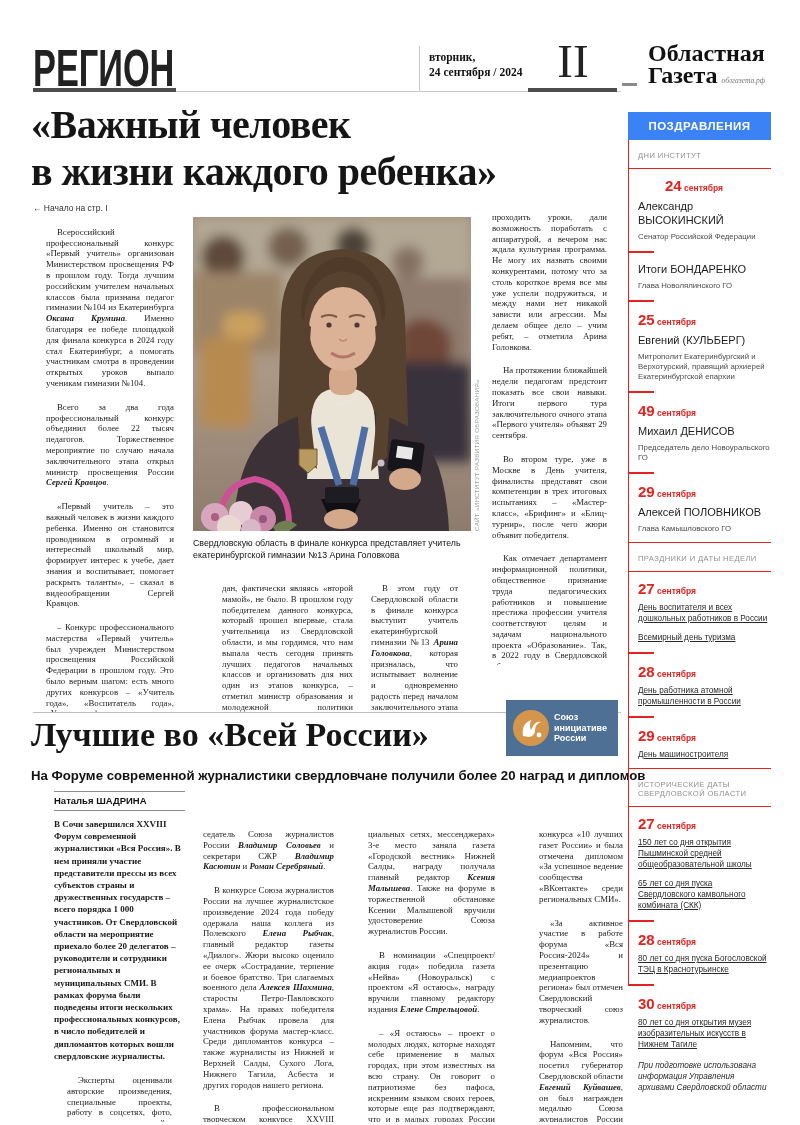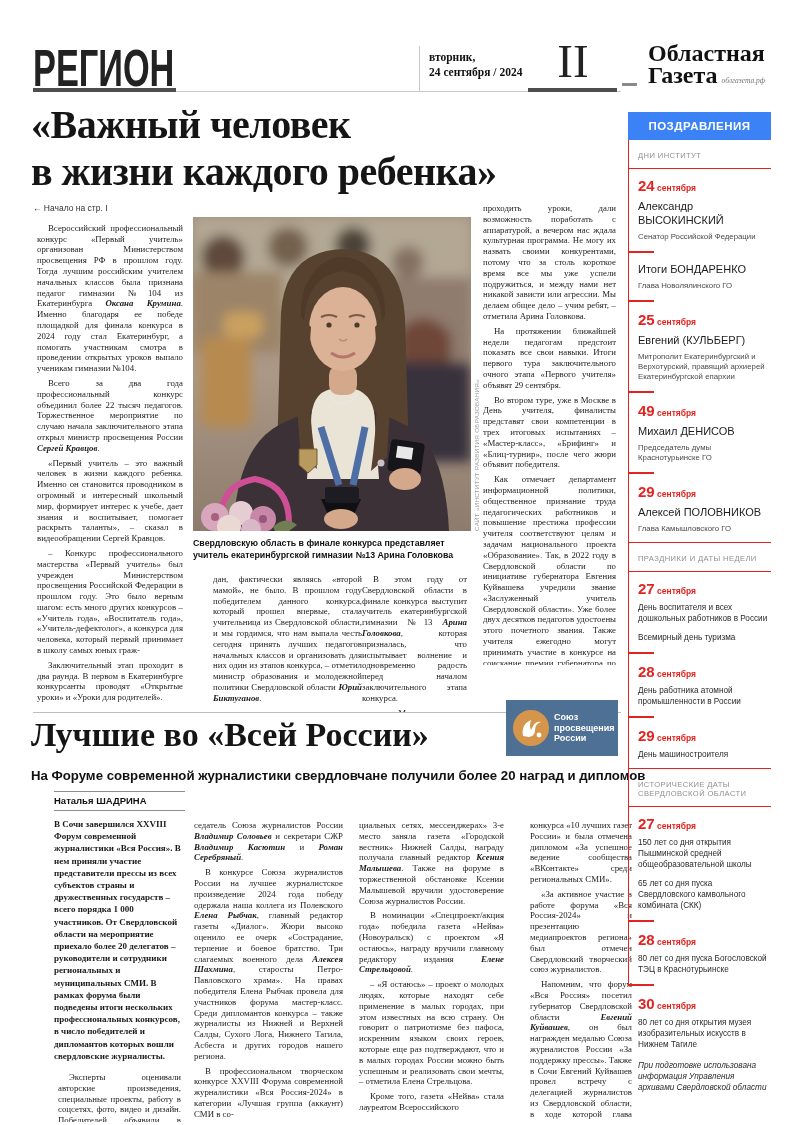--- a/index.html
+++ b/index.html
@@ -27,36 +27,36 @@
   .headline1{left:31px;top:101px;font-family:"Liberation Serif",serif;font-weight:700;
     font-size:40px;line-height:47px;letter-spacing:-.5px;color:#151515;}
   .headline2{left:31px;top:715px;font-family:"Liberation Serif",serif;font-weight:700;
     font-size:34px;line-height:40px;color:#151515;}
   .subtitle{left:31px;top:767px;width:592px;font-weight:700;font-size:13.2px;
     line-height:18px;color:#111;white-space:nowrap;}
 
   
   .serif-body{font-family:"Liberation Serif",serif;font-size:8.8px;line-height:10.8px;
     text-align:justify;color:#1c1c1c;overflow:hidden;}
-  .serif-body p{margin:4px;text-indent:11px;}
+  .serif-body p{margin:13px;text-indent:11px;}
   .serif-body p.noindent{text-indent:0;}
   .serif-body b{font-style:italic;}
   .backref{font-size:8.5px;color:#333;margin-bottom:9px;font-family:"Liberation Sans",sans-serif;}
   .a1-col1{left:33px;top:203px;width:154px;height:509px;}
   .a1-col2{left:209px;top:570px;width:157px;height:143px;}
   .a1-col3{left:358px;top:570px;width:113px;height:143px;}
   .a1-col4{left:479px;top:199px;width:141px;height:466px;}
   .divider{left:33px;top:712px;width:588px;height:1px;background:#bdbdbd;}
 
   
   .photo{left:193px;top:217px;width:278px;height:314px;overflow:hidden;background:#a89584;}
   .photo svg{display:block;width:100%;height:100%;}
   .photo-credit{left:473px;top:531px;width:314px;transform:rotate(-90deg);
     transform-origin:0 0;font-size:6.2px;letter-spacing:.3px;color:#9a9a9a;}
-  .caption{left:193px;top:538px;width:278px;font-weight:700;font-size:8.8px;
+  .caption{left:193px;top:538px;width:278px;font-weight:400;font-size:8.8px;
     line-height:11.5px;color:#111;}
 
   
   .sjr-logo{left:506px;top:700px;width:112px;height:56px;background:#4e7095;
     display:flex;align-items:center;padding:0 0 0 7px;box-sizing:border-box;}
   .sjr-circle{width:36px;height:36px;flex:0 0 36px;}
   .sjr-text{margin-left:5px;color:#fff;font-weight:700;font-size:9px;line-height:10.5px;}
   .byline-box{left:54px;top:791px;width:131px;border-top:1px solid #8c8c8c;
     border-bottom:1px solid #8c8c8c;padding:3px 0 4px;font-weight:700;font-size:9.5px;color:#111;}
   .a2-col1{left:54px;top:818px;width:131px;height:304px;}
@@ -72,21 +72,21 @@
   .sb-vline{left:628px;top:140px;width:1px;height:845px;}
   .sb-list{left:628px;top:140px;width:143px;padding-left:10px;box-sizing:border-box;}
   .sb-sec-title{font-size:7.6px;letter-spacing:.4px;color:#8f8f8f;margin:11px 0 0;}
   .sb-rule{height:1px;margin:8px 0 8px -10px;}
   .sb-sep{width:26px;height:2px;margin:9px 0 9px -10px;}
   .sb-date{margin:5px 0 4px;font-weight:700;}
   .sb-day{font-size:15px;}
   .sb-month{font-size:8.5px;}
   .sb-name{font-size:11px;line-height:14px;color:#1d1d1d;margin:2px 0 5px;white-space:pre-line;}
   .sb-role{font-size:7.8px;line-height:10px;color:#4a4a4a;margin:0 0 7px;}
-  .sb-item{font-size:8.2px;line-height:11px;color:#2a2a2a;margin:0 0 8px;}
+  .sb-item{font-size:8.2px;line-height:11px;color:#2a2a2a;margin:0 0 8px;text-decoration:underline;}
   .sb-foot{font-size:8.2px;line-height:11px;color:#2a2a2a;font-style:italic;margin-top:10px;}
 </style>
 </head>
 <body>
 
 <div id="page">
 
   <div class="abs section-title">РЕГИОН</div>
   <div class="abs h-rule-light"></div>
   <div class="abs h-rule-dark1"></div>
@@ -207,21 +207,21 @@
 
   <div class="abs headline2">Лучшие во «Всей России»</div>
   <div class="abs sjr-logo">
     <svg class="sjr-circle" viewBox="0 0 36 36">
       <circle cx="18" cy="18" r="18" fill="#d5964b"></circle>
       <path d="M10 26 Q8 14 18 10 Q16 16 18 20 Q22 10 28 12 Q22 14 22 20 Q22 26 16 27 Z" fill="#fff"></path>
       <circle cx="26" cy="25" r="2.4" fill="#fff"></circle>
     </svg>
     <div class="sjr-text">
       <div>Союз</div>
-      <div>просвещения</div>
+      <div>инициативе</div>
       <div>России</div>
     </div>
   </div>
   <div class="abs subtitle">На Форуме современной журналистики свердловчане получили более 20 наград и дипломов</div>
   <div class="abs byline-box">Наталья ШАДРИНА</div>
 
   <div class="abs serif-body a2-col1">
     <div class="lead">
         <p>В Сочи завершился XXVIII Форум современной журналистики «Вся Россия». В нем приняли участие представители прессы из всех субъектов страны и дружественных государств – всего порядка 1 000 участников. От Свердловской области на мероприятие приехало более 20 делегатов – руководители и сотрудники региональных и муниципальных СМИ. В рамках форума были подведены итоги нескольких профессиональных конкурсов, в число победителей и дипломантов которых вошли свердловские журналисты.</p>
       </div>
@@ -244,35 +244,35 @@
       <p class="noindent">конкурса «10 лучших газет России» и была отмечена дипломом «За успешное ведение сообщества «ВКонтакте» среди региональных СМИ».</p>
       <p>«За активное участие в работе форума «Вся Россия-2024» и презентацию медиапроектов региона» был отмечен Свердловский творческий союз журналистов.</p>
       <p>Напомним, что форум «Вся Россия» посетил губернатор Свердловской области <b>Евгений Куйвашев</b>, он был награжден медалью Союза журналистов России «За поддержку прессы». Также в Сочи Евгений Куйвашев провел встречу с делегацией журналистов из Свердловской области, в ходе которой глава региона обсудил с уральцами развитие медиасферы, а также, отвечая на вопросы журналистов, рассказал о планах правительства по улучшению качества жизни свердловчан.</p>
     </div>
 
   <div class="abs sb-banner" style="background: #3b82f6;">ПОЗДРАВЛЕНИЯ</div>
   <div class="abs sb-vline" style="background: rgb(226, 35, 31);"></div>
   <div class="abs sb-list">
       <div class="sb-sec-title">ДНИ ИНСТИТУТ</div>
       <div class="sb-rule" style="background: rgb(226, 35, 31);"></div>
-      <div class="sb-date" style="color: rgb(226, 35, 31);"><span class="sb-day">24</span><span class="sb-month"> сентября</span></div>
+      <div class="sb-date" style="color: rgb(226, 35, 31); margin-left: 27px;"><span class="sb-day">24</span><span class="sb-month"> сентября</span></div>
       <div class="sb-name">Александр
 ВЫСОКИНСКИЙ</div>
       <div class="sb-role">Сенатор Российской Федерации</div>
       <div class="sb-sep" style="background: rgb(226, 35, 31);"></div>
       <div class="sb-name">Итоги БОНДАРЕНКО</div>
       <div class="sb-role">Глава Новолялинского ГО</div>
       <div class="sb-sep" style="background: rgb(226, 35, 31);"></div>
       <div class="sb-date" style="color: rgb(226, 35, 31);"><span class="sb-day">25</span><span class="sb-month"> сентября</span></div>
       <div class="sb-name">Евгений (КУЛЬБЕРГ)</div>
       <div class="sb-role">Митрополит Екатеринбургский и Верхотурский, правящий архиерей Екатеринбургской епархии</div>
       <div class="sb-sep" style="background: rgb(226, 35, 31);"></div>
       <div class="sb-date" style="color: rgb(226, 35, 31);"><span class="sb-day">49</span><span class="sb-month"> сентября</span></div>
       <div class="sb-name">Михаил ДЕНИСОВ</div>
-      <div class="sb-role">Председатель думы Краснотурьинске ГО</div>
+      <div class="sb-role">Председатель дело Новоуральского ГО</div>
       <div class="sb-sep" style="background: rgb(226, 35, 31);"></div>
       <div class="sb-date" style="color: rgb(226, 35, 31);"><span class="sb-day">29</span><span class="sb-month"> сентября</span></div>
       <div class="sb-name">Алексей ПОЛОВНИКОВ</div>
       <div class="sb-role">Глава Камышловского ГО</div>
       <div class="sb-rule" style="background: rgb(226, 35, 31);"></div>
       <div class="sb-sec-title">ПРАЗДНИКИ И ДАТЫ НЕДЕЛИ</div>
       <div class="sb-rule" style="background: rgb(226, 35, 31);"></div>
       <div class="sb-date" style="color: rgb(226, 35, 31);"><span class="sb-day">27</span><span class="sb-month"> сентября</span></div>
       <div class="sb-item">День воспитателя и всех дошкольных работников в России</div>
       <div class="sb-item">Всемирный день туризма</div>

